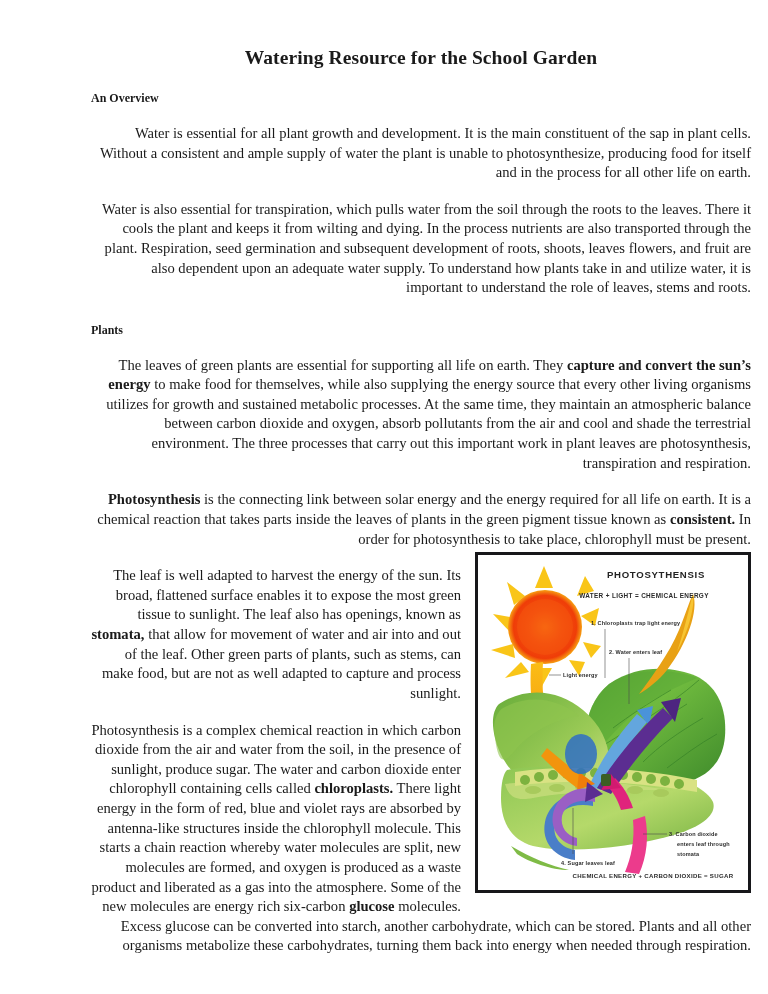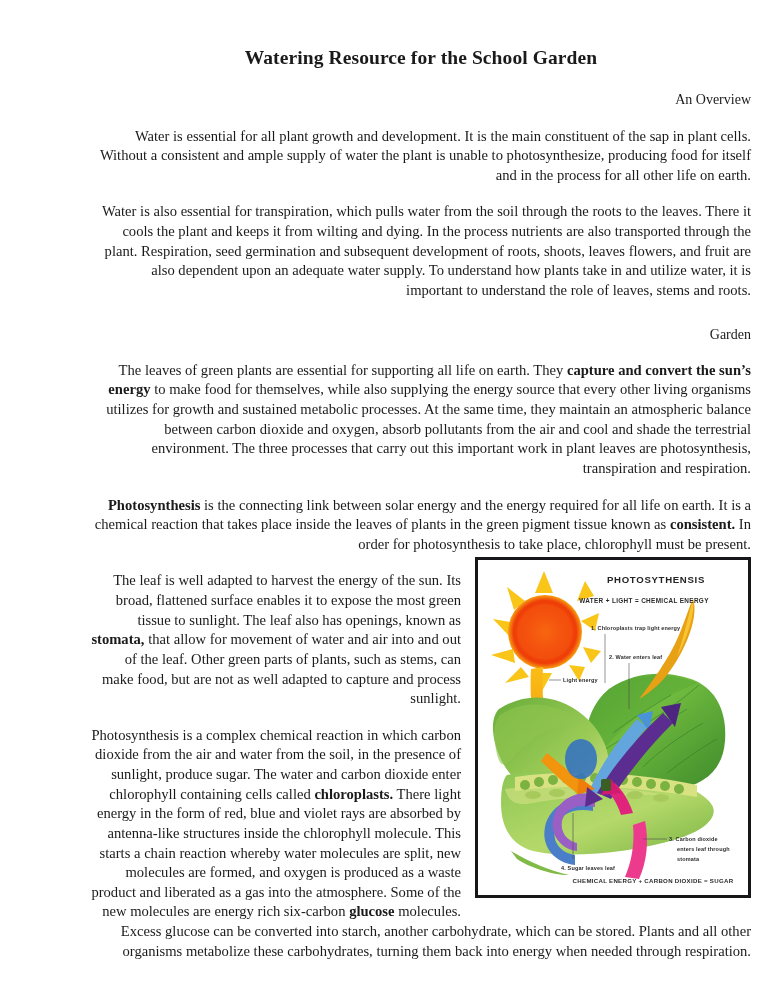--- a/index.html
+++ b/index.html
@@ -31,23 +31,23 @@
   }
   h1.doc-title {
     font-size: 19.5px;
     font-weight: bold;
     text-align: center;
     margin: 0 0 0 0;
     letter-spacing: 0.1px;
     line-height: 1.25;
   }
   h2.section-head {
-    font-size: 14px;
-    font-weight: normal;
-    text-align: right;
+    font-size: 12px;
+    font-weight: bold;
+    text-align: left;
     margin: 21px 0 0 0;
     line-height: 1.3;
   }
   h2.section-head.leaves { margin-top: 25px; }
   p.body-text {
     font-size: 14.6px;
     line-height: 1.345;
     margin: 17px 0 0 0;
     text-align: right;
   }
@@ -112,26 +112,26 @@
   <div class="content">
 
     <h1 class="doc-title">Watering Resource for the School Garden</h1>
 
     <h2 class="section-head">An Overview</h2>
 
     <p class="body-text">Water is essential for all plant growth and development. It is the main constituent of the sap in plant cells. Without a consistent and ample supply of water the plant is unable to photosynthesize, producing food for itself and in the process for all other life on earth.</p>
 
     <p class="body-text">Water is also essential for transpiration, which pulls water from the soil through the roots to the leaves. There it cools the plant and keeps it from wilting and dying.  In the process nutrients are also transported through the plant.  Respiration, seed germination and subsequent development of roots, shoots, leaves flowers, and fruit are also dependent upon an adequate water supply.  To understand how plants take in and utilize water, it is important to understand the role of leaves, stems and roots.</p>
 
-    <h2 class="section-head leaves">Garden</h2>
+    <h2 class="section-head leaves">Plants</h2>
 
     <p class="body-text"><span>The leaves of green plants are essential for supporting all life on earth. They </span><b>capture and convert the sun’s energy</b><span> to make food for themselves, while also supplying the energy source that every other living organisms utilizes for growth and sustained metabolic processes. At the same time, they maintain an atmospheric balance between carbon dioxide and oxygen, absorb pollutants from the air and cool and shade the terrestrial environment. The three processes that carry out this important work in plant leaves are photosynthesis, transpiration and respiration.</span></p>
 
 
-    <p class="body-text"><b>Photosynthesis</b><span> is the connecting link between solar energy and the energy required for all life on earth. It is a chemical reaction that takes place inside the leaves of plants in the green pigment tissue known as </span><b>consistent.</b><span> In order for photosynthesis to take place, chlorophyll must be present.</span></p>
+    <p class="body-text"><b>Photosynthesis</b><span> is the connecting link between solar energy and the energy required for all life on earth. It is a chemical reaction that takes parts inside the leaves of plants in the green pigment tissue known as </span><b>consistent.</b><span> In order for photosynthesis to take place, chlorophyll must be present.</span></p>
 
     <div class="figure">
       <div class="figure-inner">
         <svg class="fig-svg" viewBox="0 0 264 329" preserveAspectRatio="none">
           <defs>
             <radialGradient id="sunGrad" cx="50%" cy="50%" r="50%">
               <stop offset="0%" stop-color="#fb7a14"></stop>
               <stop offset="45%" stop-color="#f4510f"></stop>
               <stop offset="85%" stop-color="#ef3d08"></stop>
               <stop offset="100%" stop-color="#f7a012"></stop>

